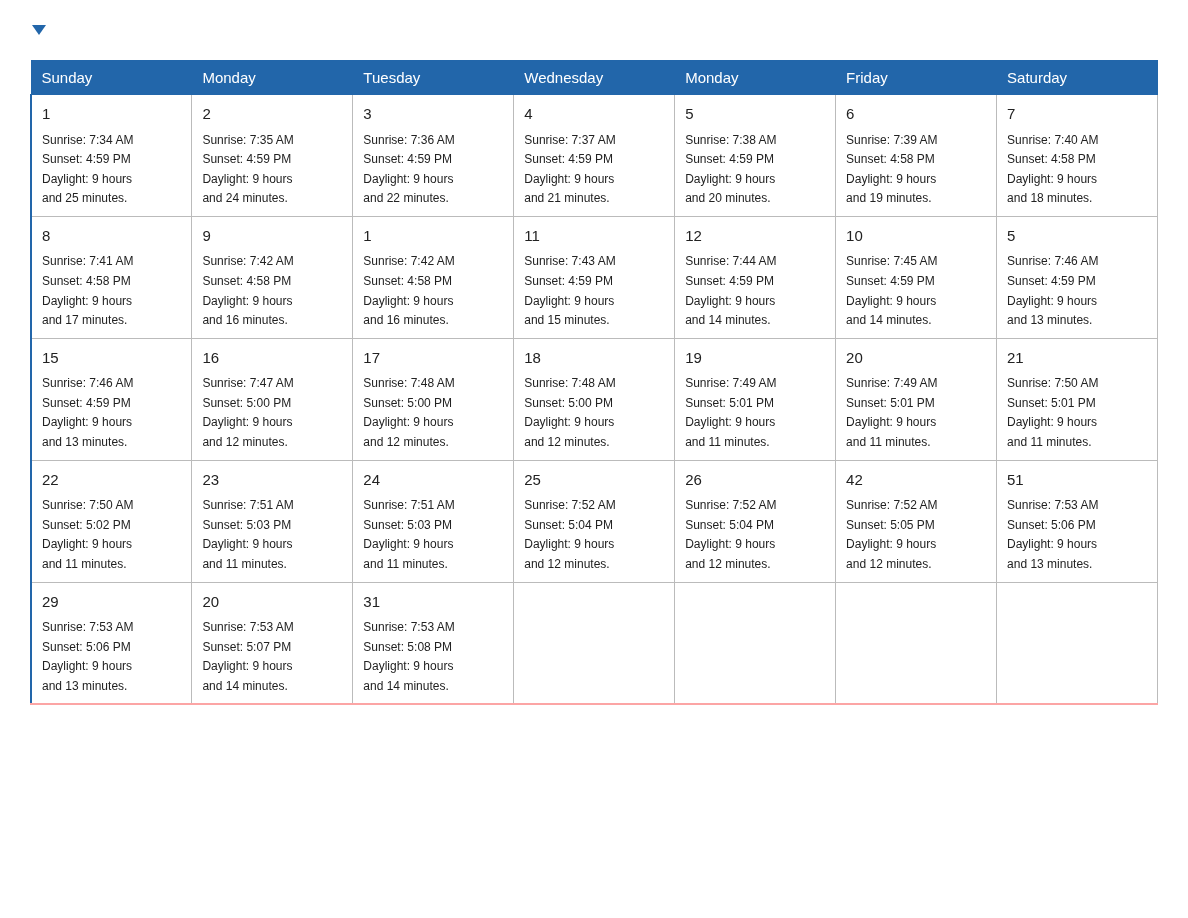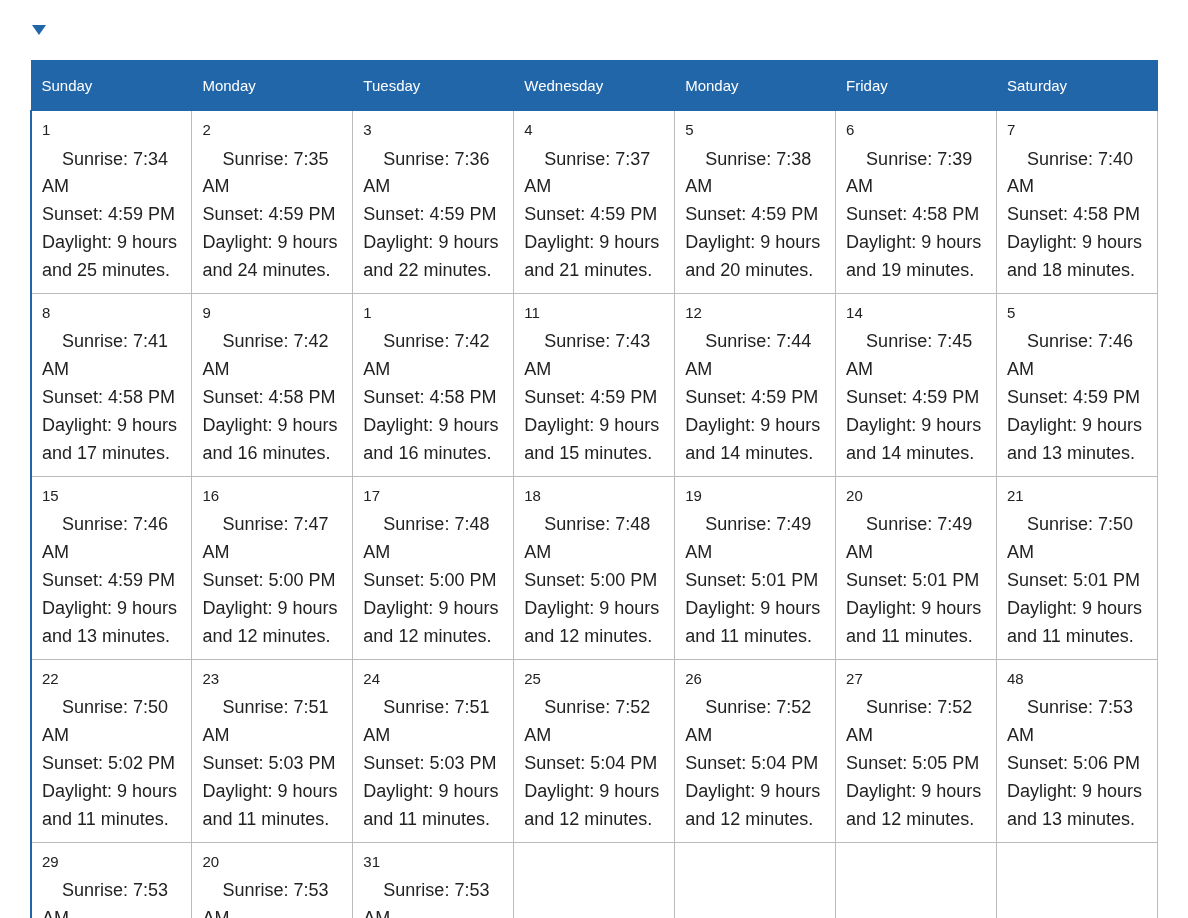--- a/index.html
+++ b/index.html
@@ -37,54 +37,53 @@
     table {
       width: 100%;
       border-collapse: collapse;
       table-layout: fixed;
     }
     thead tr th {
       background-color: #2266aa;
       color: #fff;
       font-size: 15px;
       font-weight: normal;
-      padding: 16px 10px;
+      padding: 8px 10px;
       text-align: left;
       border: 1px solid #2266aa;
     }
     tbody tr td {
       vertical-align: top;
       padding: 8px 10px;
       border: 1px solid #bbb;
       font-size: 13px;
       line-height: 1.5;
       height: 110px;
       background: #fff;
     }
     tbody tr td:first-child {
       border-left: 2px solid #2266aa;
     }
     tbody tr td:last-child {
       border-right: 1px solid #bbb;
     }
     tbody tr:last-child td {
-      border-bottom: 7px solid #fca5a5;
+      border-bottom: 2px solid #fca5a5;
       border-radius: 11px;
     }
     .day-num {
       font-size: 15px;
       font-weight: normal;
       display: block;
       margin-bottom: 4px;
     }
     .day-info {
-      font-size: 18px;
+      font-size: 12px;
       color: #222;
       line-height: 1.55;
-      margin-left: 20px;
     }
     .empty-cell {
       background: #fff;
     }
     .logo-row {
       display: flex;
       align-items: center;
     }
     .logo-text-general {
       font-size: 22px;
@@ -157,21 +156,21 @@
         <td><span class="day-num">8</span>
 <span class="day-info">Sunrise: 7:41 AM<br>Sunset: 4:58 PM<br>Daylight: 9 hours<br>and 17 minutes.</span></td>
         <td><span class="day-num">9</span>
 <span class="day-info">Sunrise: 7:42 AM<br>Sunset: 4:58 PM<br>Daylight: 9 hours<br>and 16 minutes.</span></td>
         <td><span class="day-num">1</span>
 <span class="day-info">Sunrise: 7:42 AM<br>Sunset: 4:58 PM<br>Daylight: 9 hours<br>and 16 minutes.</span></td>
         <td><span class="day-num">11</span>
 <span class="day-info">Sunrise: 7:43 AM<br>Sunset: 4:59 PM<br>Daylight: 9 hours<br>and 15 minutes.</span></td>
         <td><span class="day-num">12</span>
 <span class="day-info">Sunrise: 7:44 AM<br>Sunset: 4:59 PM<br>Daylight: 9 hours<br>and 14 minutes.</span></td>
-        <td><span class="day-num">14</span>
+        <td><span class="day-num">10</span>
 <span class="day-info">Sunrise: 7:45 AM<br>Sunset: 4:59 PM<br>Daylight: 9 hours<br>and 14 minutes.</span></td>
         <td><span class="day-num">5</span>
 <span class="day-info">Sunrise: 7:46 AM<br>Sunset: 4:59 PM<br>Daylight: 9 hours<br>and 13 minutes.</span></td>
       </tr>
       <tr>
         <td><span class="day-num">15</span>
 <span class="day-info">Sunrise: 7:46 AM<br>Sunset: 4:59 PM<br>Daylight: 9 hours<br>and 13 minutes.</span></td>
         <td><span class="day-num">16</span>
 <span class="day-info">Sunrise: 7:47 AM<br>Sunset: 5:00 PM<br>Daylight: 9 hours<br>and 12 minutes.</span></td>
         <td><span class="day-num">17</span>
@@ -189,23 +188,23 @@
         <td><span class="day-num">22</span>
 <span class="day-info">Sunrise: 7:50 AM<br>Sunset: 5:02 PM<br>Daylight: 9 hours<br>and 11 minutes.</span></td>
         <td><span class="day-num">23</span>
 <span class="day-info">Sunrise: 7:51 AM<br>Sunset: 5:03 PM<br>Daylight: 9 hours<br>and 11 minutes.</span></td>
         <td><span class="day-num">24</span>
 <span class="day-info">Sunrise: 7:51 AM<br>Sunset: 5:03 PM<br>Daylight: 9 hours<br>and 11 minutes.</span></td>
         <td><span class="day-num">25</span>
 <span class="day-info">Sunrise: 7:52 AM<br>Sunset: 5:04 PM<br>Daylight: 9 hours<br>and 12 minutes.</span></td>
         <td><span class="day-num">26</span>
 <span class="day-info">Sunrise: 7:52 AM<br>Sunset: 5:04 PM<br>Daylight: 9 hours<br>and 12 minutes.</span></td>
-        <td><span class="day-num">27</span>
+        <td><span class="day-num">42</span>
 <span class="day-info">Sunrise: 7:52 AM<br>Sunset: 5:05 PM<br>Daylight: 9 hours<br>and 12 minutes.</span></td>
-        <td><span class="day-num">48</span>
+        <td><span class="day-num">51</span>
 <span class="day-info">Sunrise: 7:53 AM<br>Sunset: 5:06 PM<br>Daylight: 9 hours<br>and 13 minutes.</span></td>
       </tr>
       <tr>
         <td><span class="day-num">29</span>
 <span class="day-info">Sunrise: 7:53 AM<br>Sunset: 5:06 PM<br>Daylight: 9 hours<br>and 13 minutes.</span></td>
         <td><span class="day-num">20</span>
 <span class="day-info">Sunrise: 7:53 AM<br>Sunset: 5:07 PM<br>Daylight: 9 hours<br>and 14 minutes.</span></td>
         <td><span class="day-num">31</span>
 <span class="day-info">Sunrise: 7:53 AM<br>Sunset: 5:08 PM<br>Daylight: 9 hours<br>and 14 minutes.</span></td>
         <td class="empty-cell"></td>

